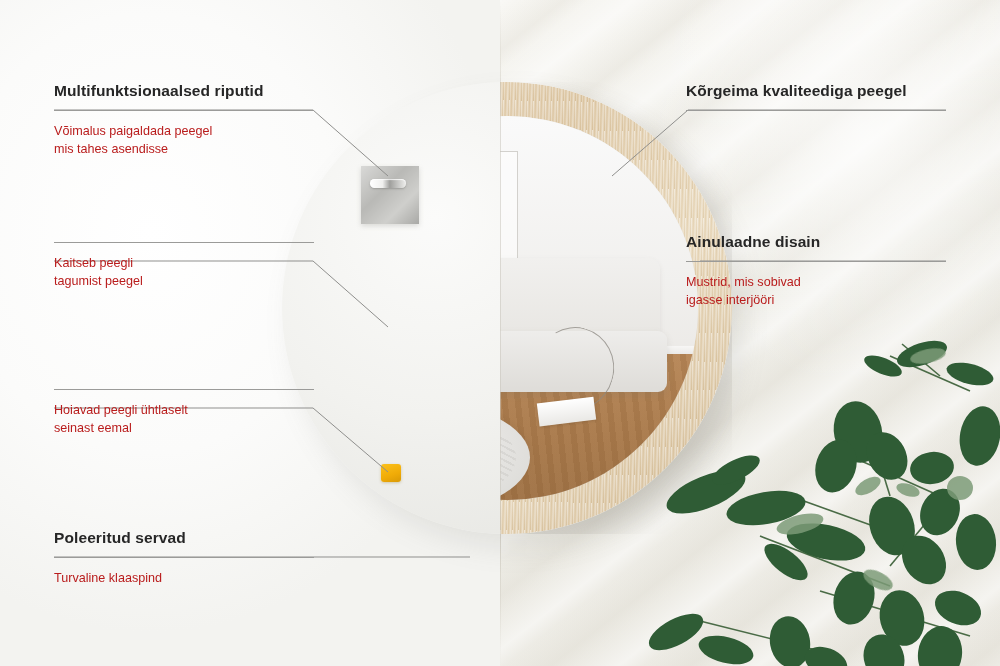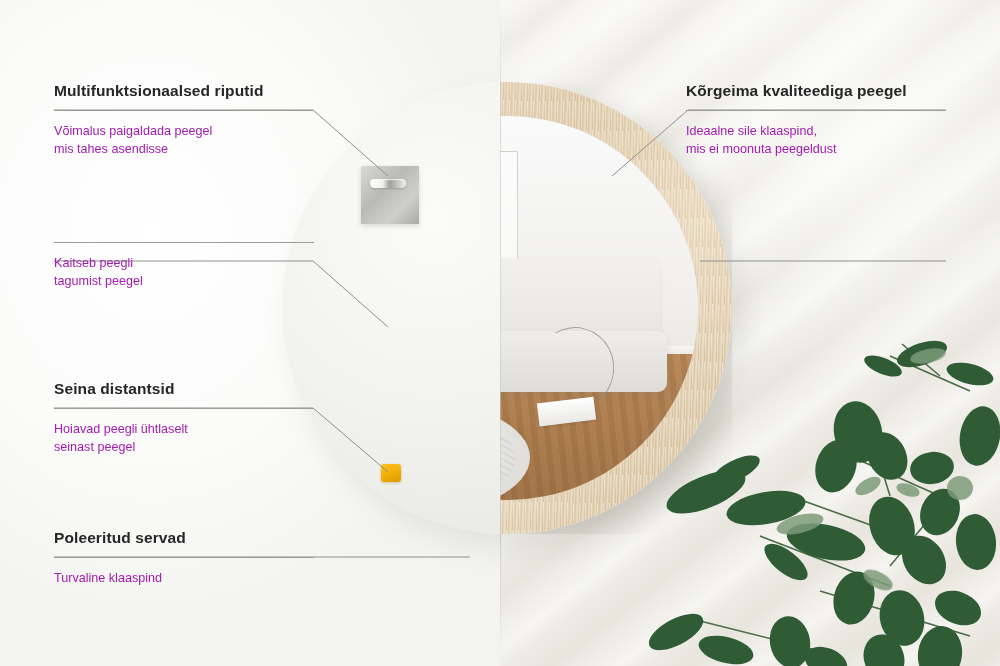--- a/index.html
+++ b/index.html
@@ -184,21 +184,21 @@
   
   .callout{ position:absolute; }
   .callout .title{
     font-size:15.5px; font-weight:700; color:#262626; letter-spacing:.1px;
     white-space:nowrap; line-height:1.2;
   }
   .callout .rule{
     height:1px; background:#9b9b99; margin:9px 0 11px 0;
   }
   .callout .desc{
-    font-size:12.6px; color:#a21caf; line-height:1.45; white-space:pre-line;
+    font-size:12.6px; color:#b91c1c; line-height:1.45; white-space:pre-line;
   }
   .left-callout{ left:54px; text-align:left; }
   .left-callout .rule{ width:260px; }
   .right-callout{ right:54px; }
   .right-callout .rule{ width:260px; margin-left:auto; }
 
   
   .connectors{ position:absolute; inset:0; width:1000px; height:666px; pointer-events:none; }
 
   
@@ -265,39 +265,42 @@
 mis tahes asendisse</div>
   </div>
 
   <div class="callout left-callout" style="top:233px">
     <div class="rule"></div>
     <div class="desc">Kaitseb peegli
 tagumist peegel</div>
   </div>
 
   <div class="callout left-callout" style="top:380px">
-    <div class="title">Seina distantsid</div>
     <div class="rule"></div>
     <div class="desc">Hoiavad peegli ühtlaselt
-seinast peegel</div>
+seinast eemal</div>
   </div>
 
   <div class="callout left-callout" style="top:529px">
     <div class="title">Poleeritud servad</div>
     <div class="rule"></div>
     <div class="desc">Turvaline klaaspind</div>
   </div>
 
   <div class="callout right-callout" style="top:82px">
     <div class="title">Kõrgeima kvaliteediga peegel</div>
     <div class="rule"></div>
-    <div class="desc">Ideaalne sile klaaspind,
-mis ei moonuta peegeldust</div>
-  </div>
-
+  </div>
+
+  <div class="callout right-callout" style="top:233px">
+    <div class="title">Ainulaadne disain</div>
+    <div class="rule"></div>
+    <div class="desc">Mustrid, mis sobivad
+igasse interjööri</div>
+  </div>
 
   <div class="foliage">
     <svg viewBox="0 0 360 330">
       <g stroke="#4a6b46" stroke-width="1.6" fill="none">
         <path d="M250 20 L330 55"></path>
           <path d="M300 40 L262 8"></path>
         <path d="M210 120 L300 160"></path>
           <path d="M150 160 L275 205"></path>
         <path d="M120 200 L250 250"></path>
           <path d="M180 255 L330 300"></path>

